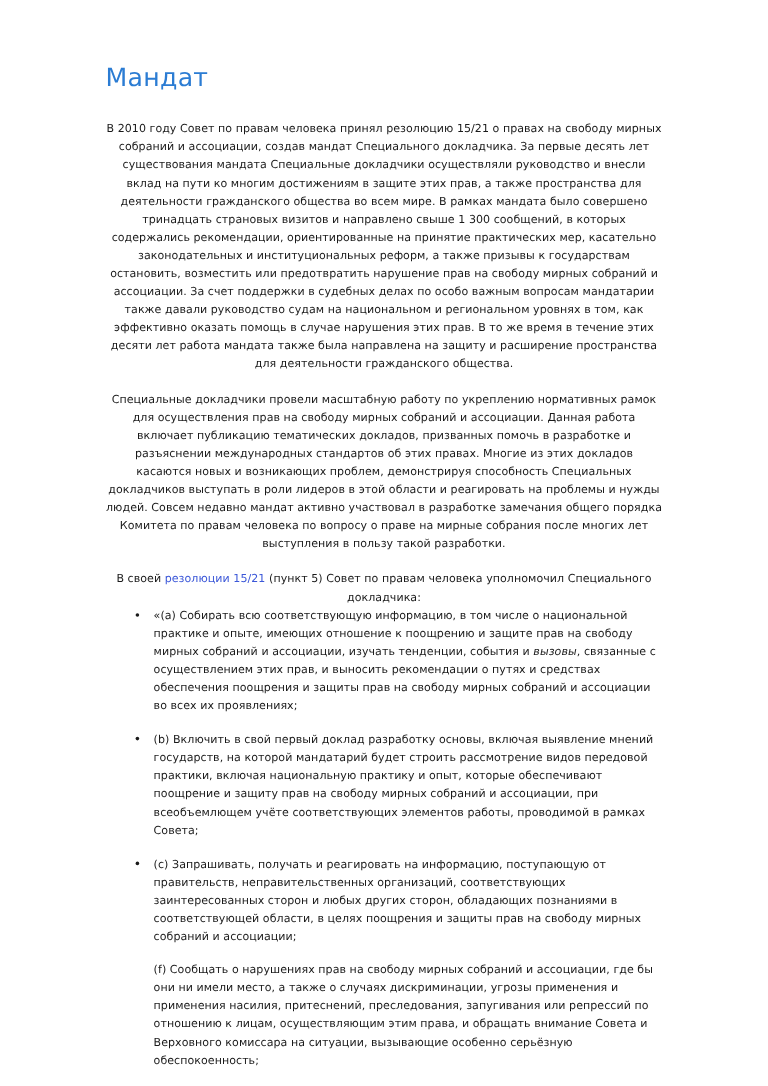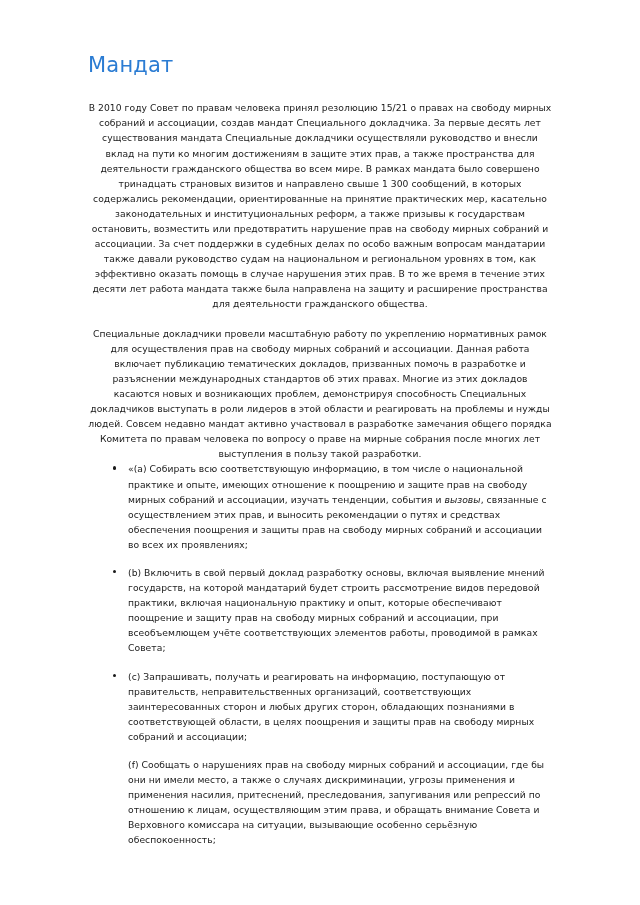--- a/index.html
+++ b/index.html
@@ -85,20 +85,21 @@
 <body>
 
 <div class="page">
 
   <h1 class="page-title">Мандат</h1>
 
   <p class="body-par">В 2010 году Совет по правам человека принял резолюцию 15/21 о правах на свободу мирных собраний и ассоциации, создав мандат Специального докладчика. За первые десять лет существования мандата Специальные докладчики осуществляли руководство и внесли вклад на пути ко многим достижениям в защите этих прав, а также пространства для деятельности гражданского общества во всем мире. В рамках мандата было совершено тринадцать страновых визитов и направлено свыше 1 300 сообщений, в которых содержались рекомендации, ориентированные на принятие практических мер, касательно законодательных и институциональных реформ, а также призывы к государствам остановить, возместить или предотвратить нарушение прав на свободу мирных собраний и ассоциации. За счет поддержки в судебных делах по особо важным вопросам мандатарии также давали руководство судам на национальном и региональном уровнях в том, как эффективно оказать помощь в случае нарушения этих прав. В то же время в течение этих десяти лет работа мандата также была направлена на защиту и расширение пространства для деятельности гражданского общества.</p>
 
   <p class="body-par">Специальные докладчики провели масштабную работу по укреплению нормативных рамок для осуществления прав на свободу мирных собраний и ассоциации. Данная работа включает публикацию тематических докладов, призванных помочь в разработке и разъяснении международных стандартов об этих правах. Многие из этих докладов касаются новых и возникающих проблем, демонстрируя способность Специальных докладчиков выступать в роли лидеров в этой области и реагировать на проблемы и нужды людей. Совсем недавно мандат активно участвовал в разработке замечания общего порядка Комитета по правам человека по вопросу о праве на мирные собрания после многих лет выступления в пользу такой разработки.</p>
 
+  <p class="body-par lead-in"><span>В своей </span><a class="inline-link" href="#">резолюции 15/21</a><span> (пункт 5) Совет по правам человека уполномочил Специального докладчика:</span></p>
 
   <ul class="mandate-list">
 
     <li>
       <span class="bullet-dot"></span>
       <span class="li-text"><span>«(a) Собирать всю соответствующую информацию, в том числе о национальной практике и опыте, имеющих отношение к поощрению и защите прав на свободу мирных собраний и ассоциации, изучать тенденции, события и </span><em class="emph">вызовы</em><span>, связанные с осуществлением этих прав, и выносить рекомендации о путях и средствах обеспечения поощрения и защиты прав на свободу мирных собраний и ассоциации во всех их проявлениях;</span></span>
     </li>
 
     <li>
       <span class="bullet-dot"></span>

